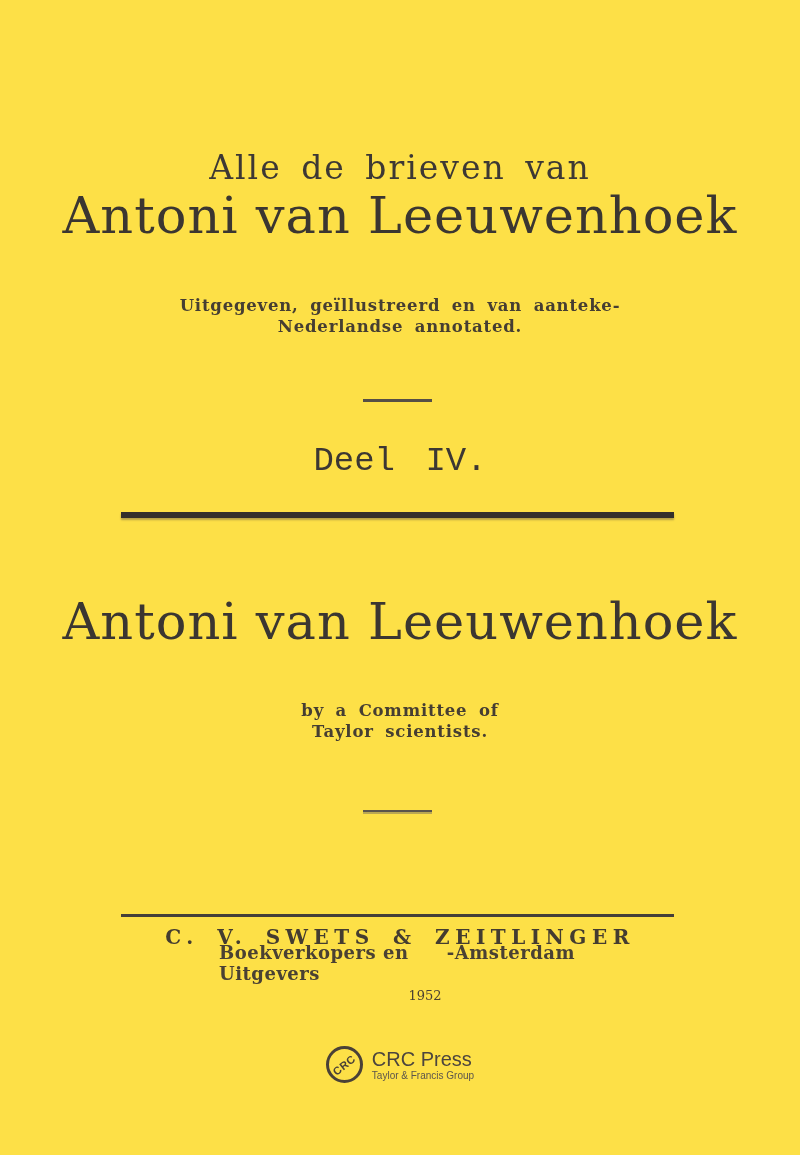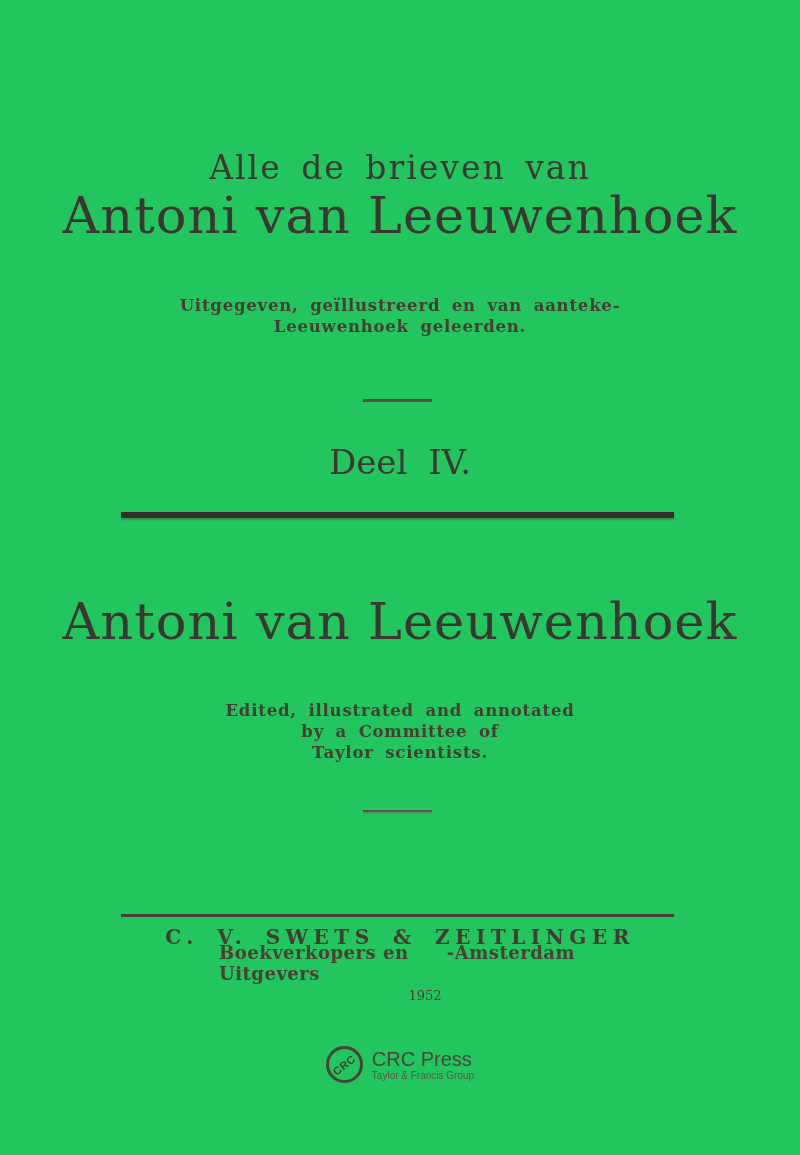--- a/index.html
+++ b/index.html
@@ -1,21 +1,21 @@
 <!DOCTYPE html>
 <html><head>
 <meta charset="utf-8">
 <style>
   html, body { margin: 0; padding: 0; }
   body { background: #b2a28e; }
   .page {
     position: relative;
     width: 800px;
     height: 1155px;
-    background: #22c55e;
+    background: #fde047;
     font-family: "DejaVu Serif", serif;
     color: #3b3733;
     overflow: hidden;
   }
   .centered {
     position: absolute;
     left: 0;
     width: 100%;
     text-align: center;
   }
@@ -49,21 +49,21 @@
   .rule-short-1 {
     left: 363px; top: 399px;
     width: 69px; height: 3px;
     background: #564f46;
   }
   .volume {
     font-size: 34px;
     word-spacing: 10px;
     color: #3c3order733;
   }
-  .volume { color: #3c3733; }
+  .volume { color: #3c3733; font-family: Liberation Mono, monospace; }
   .volume-nl { top: 442px; }
   .rule-thick {
     left: 121px; top: 512px;
     width: 553px; height: 6px;
     background: #332f2b;
     box-shadow: 0 2px 2px rgba(90,80,66,0.45);
   }
   .overtitle-en {
     top: 551px;
     font-size: 37px;
@@ -162,34 +162,33 @@
 <body>
 
 <div class="page">
 
   <div class="centered overtitle-nl">Alle de brieven van</div>
 
   <div class="centered maintitle-nl">Antoni van Leeuwenhoek</div>
 
   <div class="centered annotation annotation-nl">
     <div>Uitgegeven, geïllustreerd en van aanteke-</div>
-    <div>Leeuwenhoek geleerden.</div>
+    <div>Nederlandse annotated.</div>
   </div>
 
   <div class="rule rule-short-1"></div>
 
   <div class="centered volume volume-nl">Deel IV.</div>
 
   <div class="rule rule-thick"></div>
 
 
   <div class="centered maintitle-en">Antoni van Leeuwenhoek</div>
 
   <div class="centered annotation annotation-en">
-    <div>Edited, illustrated and annotated</div>
     <div>by a Committee of</div>
     <div>Taylor scientists.</div>
   </div>
 
   <div class="rule rule-short-2"></div>
 
 
   <div class="rule rule-imprint"></div>
 
   <div class="centered publisher-name">C. V. SWETS &amp; ZEITLINGER</div>

